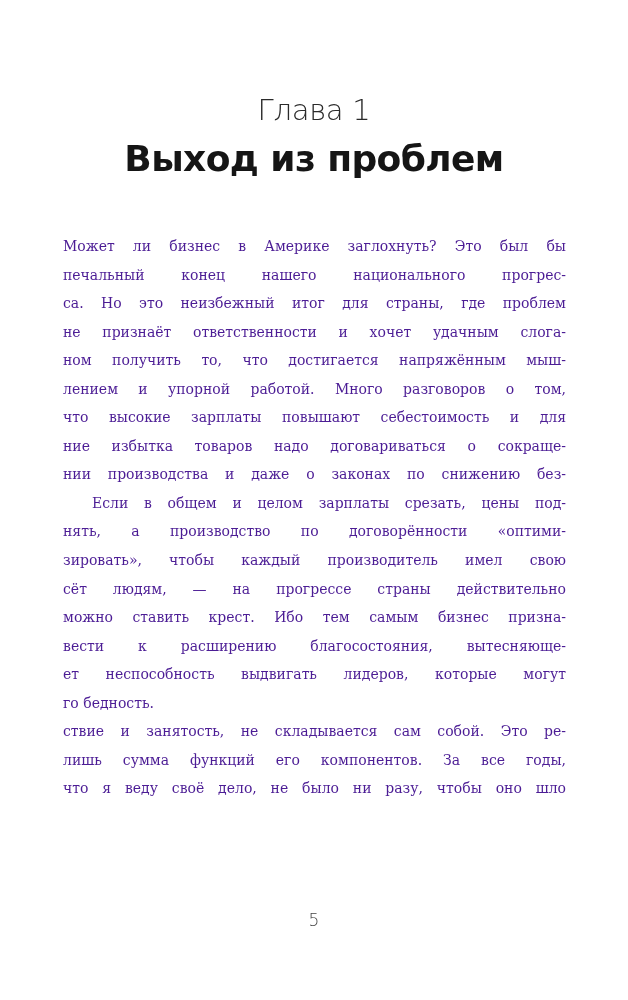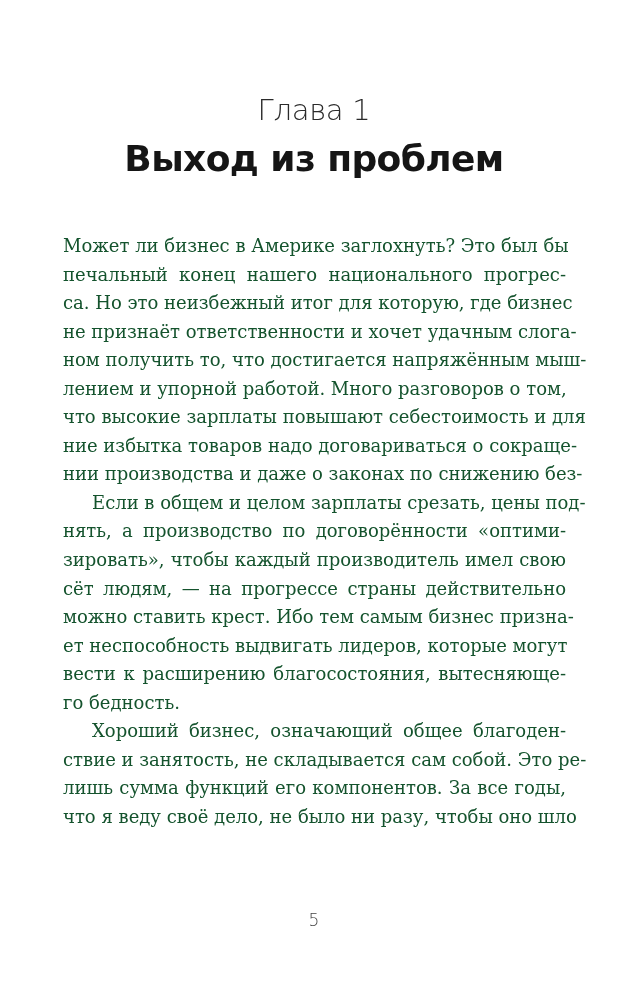--- a/index.html
+++ b/index.html
@@ -45,23 +45,23 @@
       line-height: 46px;
       color: #151515;
       letter-spacing: -0.6px;
     }
     .body-text {
       position: absolute;
       left: 63px;
       top: 232px;
       width: 503px;
       font-family: "DejaVu Serif", serif;
-      font-size: 18px;
+      font-size: 14px;
       line-height: 28.55px;
-      color: #14532d;
+      color: #4c1d95;
     }
     .line {
       display: block;
       height: 28.55px;
       white-space: nowrap;
       text-align: justify;
       text-align-last: justify;
       overflow: visible;
     }
     .line.last {
@@ -88,42 +88,41 @@
 
 <div class="page">
   <div class="chapter-label">Глава 1</div>
   <div class="chapter-title">Выход из проблем</div>
 
   <div class="body-text">
 
     <div>
       <span class="line">Может ли бизнес в Америке заглохнуть? Это был бы</span>
       <span class="line">печальный конец нашего национального прогрес-</span>
-      <span class="line">са. Но это неизбежный итог для которую, где бизнес</span>
+      <span class="line">са. Но это неизбежный итог для страны, где проблем</span>
       <span class="line">не признаёт ответственности и хочет удачным слога-</span>
       <span class="line">ном получить то, что достигается напряжённым мыш-</span>
       <span class="line">лением и упорной работой. Много разговоров о том,</span>
       <span class="line">что высокие зарплаты повышают себестоимость и для</span>
       <span class="line">ние избытка товаров надо договариваться о сокраще-</span>
       <span class="line">нии производства и даже о законах по снижению без-</span>
     </div>
 
     <div>
       <span class="line indent">Если в общем и целом зарплаты срезать, цены под-</span>
       <span class="line">нять, а производство по договорённости «оптими-</span>
       <span class="line">зировать», чтобы каждый производитель имел свою</span>
       <span class="line">сёт людям, — на прогрессе страны действительно</span>
       <span class="line">можно ставить крест. Ибо тем самым бизнес призна-</span>
+      <span class="line">вести к расширению благосостояния, вытесняюще-</span>
       <span class="line">ет неспособность выдвигать лидеров, которые могут</span>
-      <span class="line">вести к расширению благосостояния, вытесняюще-</span>
       <span class="line last">го бедность.</span>
     </div>
 
     <div>
-      <span class="line indent">Хороший бизнес, означающий общее благоден-</span>
       <span class="line">ствие и занятость, не складывается сам собой. Это ре-</span>
       <span class="line">лишь сумма функций его компонентов. За все годы,</span>
       <span class="line">что я веду своё дело, не было ни разу, чтобы оно шло</span>
     </div>
   </div>
 
   <div class="page-number">5</div>
 </div>
 
 </body></html>

